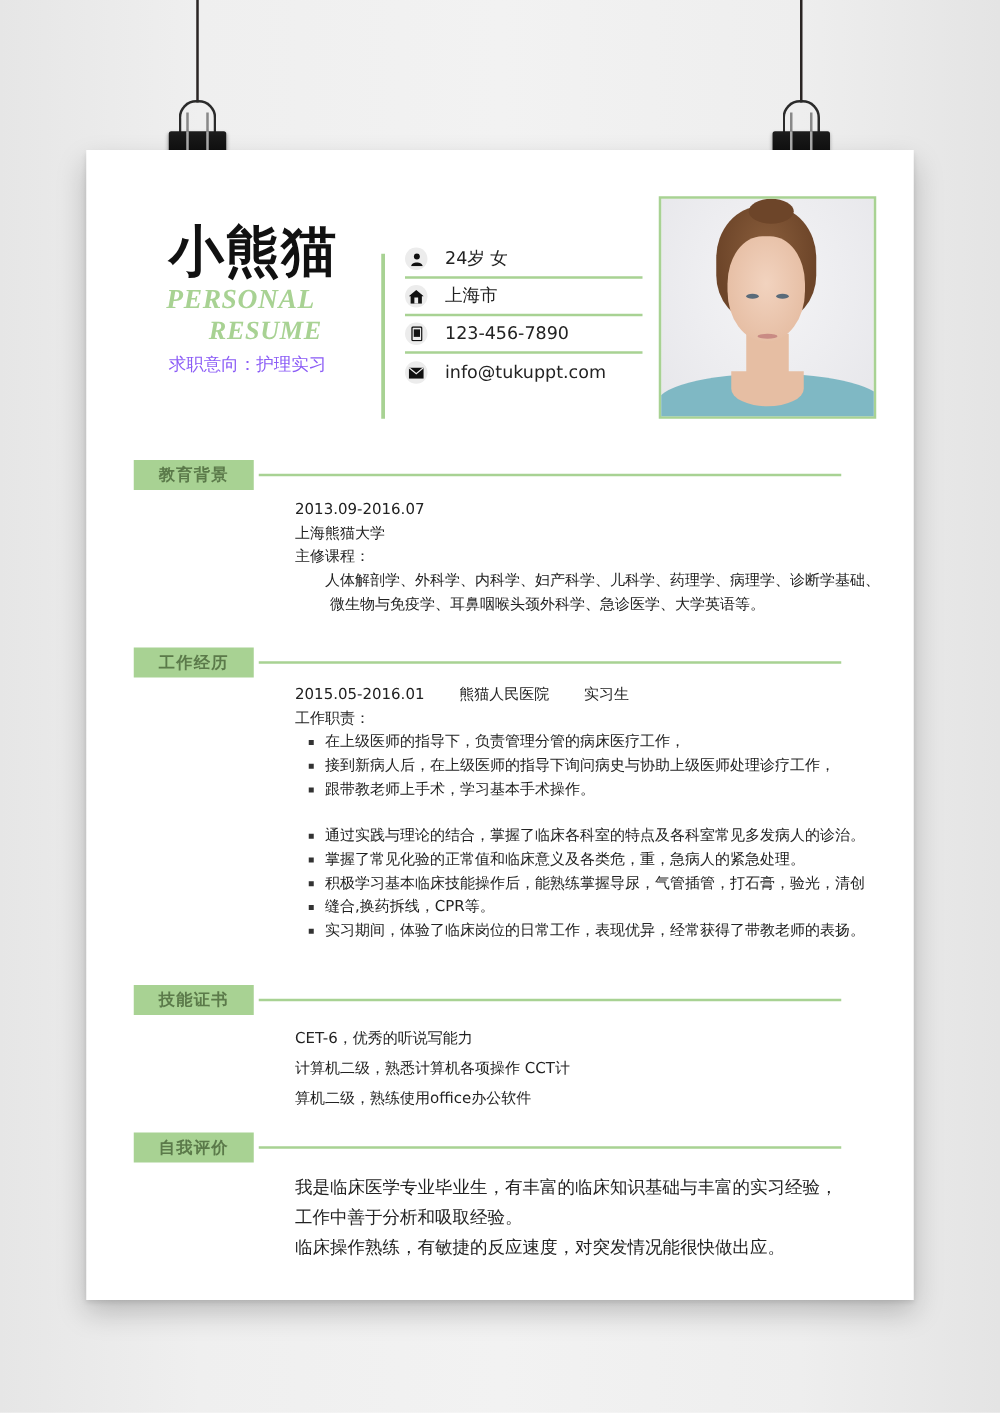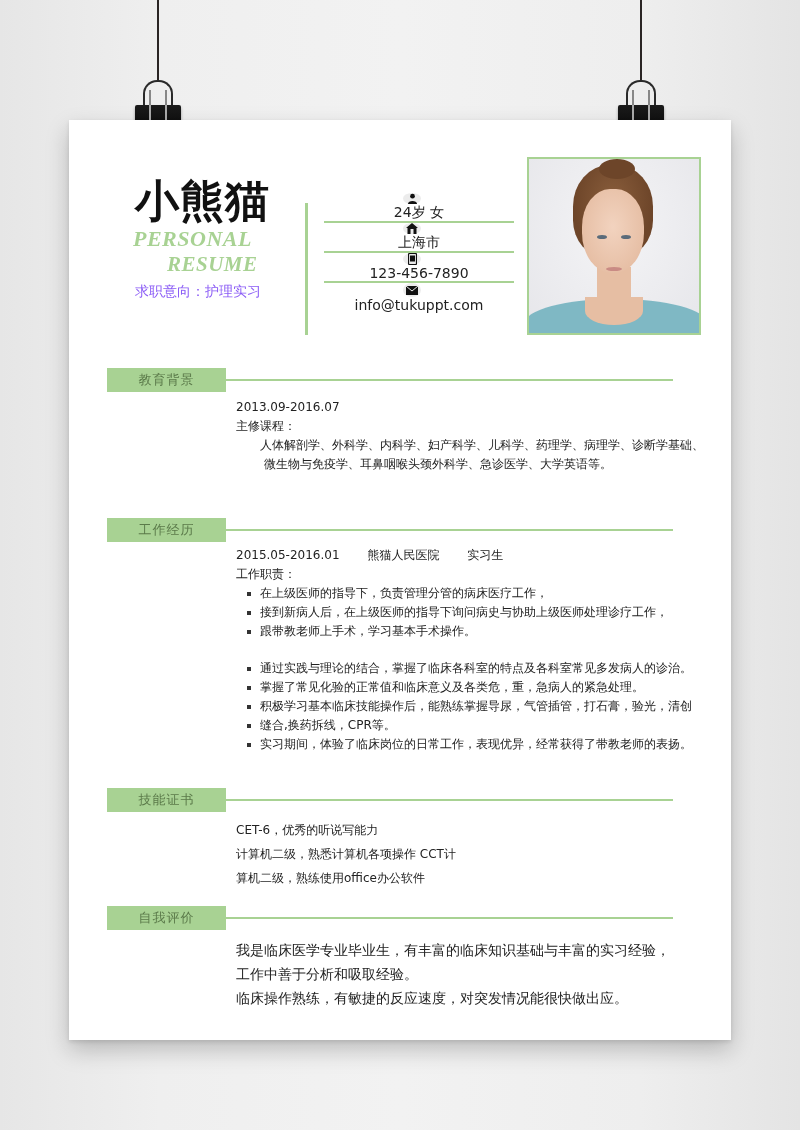--- a/index.html
+++ b/index.html
@@ -50,21 +50,20 @@
     .en1 { left: 64px; top: 106px; }
     .en2 { left: 98px; top: 132px; font-size: 21px; }
     .intent { position: absolute; left: 66px; top: 163px; font-size: 14px; color: #8b5cf6; }
 
     .vbar { position: absolute; left: 236px; top: 83px; width: 3px; height: 132px; background: #a8d293; }
 
     .contacts { position: absolute; left: 255px; top: 73px; width: 190px; }
     .contact-row {
       position: relative; height: 30px; display: flex; align-items: center;
       border-bottom: 2px solid #a8d293;
-      flex-direction: column;
     }
     .contact-row:last-child { border-bottom: none; }
     .contact-row .ico {
       width: 18px; height: 18px; border-radius: 50%; background: #ececec;
       display: flex; align-items: center; justify-content: center; margin-right: 14px;
       font-size: 11px; color: #111; line-height: 1;
     }
     .contact-row .txt { font-size: 14px; color: #222; }
 
     .photo {
@@ -99,22 +98,22 @@
     }
     .photo .collar {
       position: absolute; left: 56px; top: 138px; width: 58px; height: 28px;
       background: #e6bea3; border-radius: 0 0 50% 50%;
     }
 
     
     .section { position: absolute; left: 38px; width: 566px; }
     .sec-head { position: relative; height: 24px; }
     .sec-tag {
-      position: absolute; left: 0; top: 0; width: 119px; height: 24px;
-      background: #a8d293; color: #5b7a4a; font-weight: normal; font-size: 13px;
+      position: absolute; left: 0; top: 0; width: 96px; height: 24px;
+      background: #a8d293; color: #5b7a4a; font-weight: bold; font-size: 13px;
       display: flex; align-items: center; justify-content: center; letter-spacing: 1px;
     }
     .sec-line { position: absolute; left: 100px; right: 0; top: 11px; height: 2px; background: #a8d293; }
     .sec-body { padding-left: 129px; font-size: 12px; color: #222; }
     .line { line-height: 19px; white-space: nowrap; }
     .indent { padding-left: 24px; }
     .indent2 { padding-left: 28px; }
     .bullets { list-style: none; }
     .bullets li { position: relative; padding-left: 24px; line-height: 19px; white-space: nowrap; }
     .bullets li::before {
@@ -205,20 +204,21 @@
       <div class="mouth"></div>
     </div>
 
     <div class="section" style="top:248px;">
       <div class="sec-head">
         <div class="sec-tag">教育背景</div>
         <div class="sec-line"></div>
       </div>
       <div class="sec-body" style="padding-top:6px;">
         <div class="line">2013.09-2016.07</div>
+        <div class="line">上海熊猫大学</div>
         <div class="line">主修课程：</div>
         <div class="line indent">人体解剖学、外科学、内科学、妇产科学、儿科学、药理学、病理学、诊断学基础、</div>
         <div class="line indent2">微生物与免疫学、耳鼻咽喉头颈外科学、急诊医学、大学英语等。</div>
       </div>
     </div>
 
     <div class="section" style="top:398px;">
       <div class="sec-head">
         <div class="sec-tag">工作经历</div>
         <div class="sec-line"></div>

